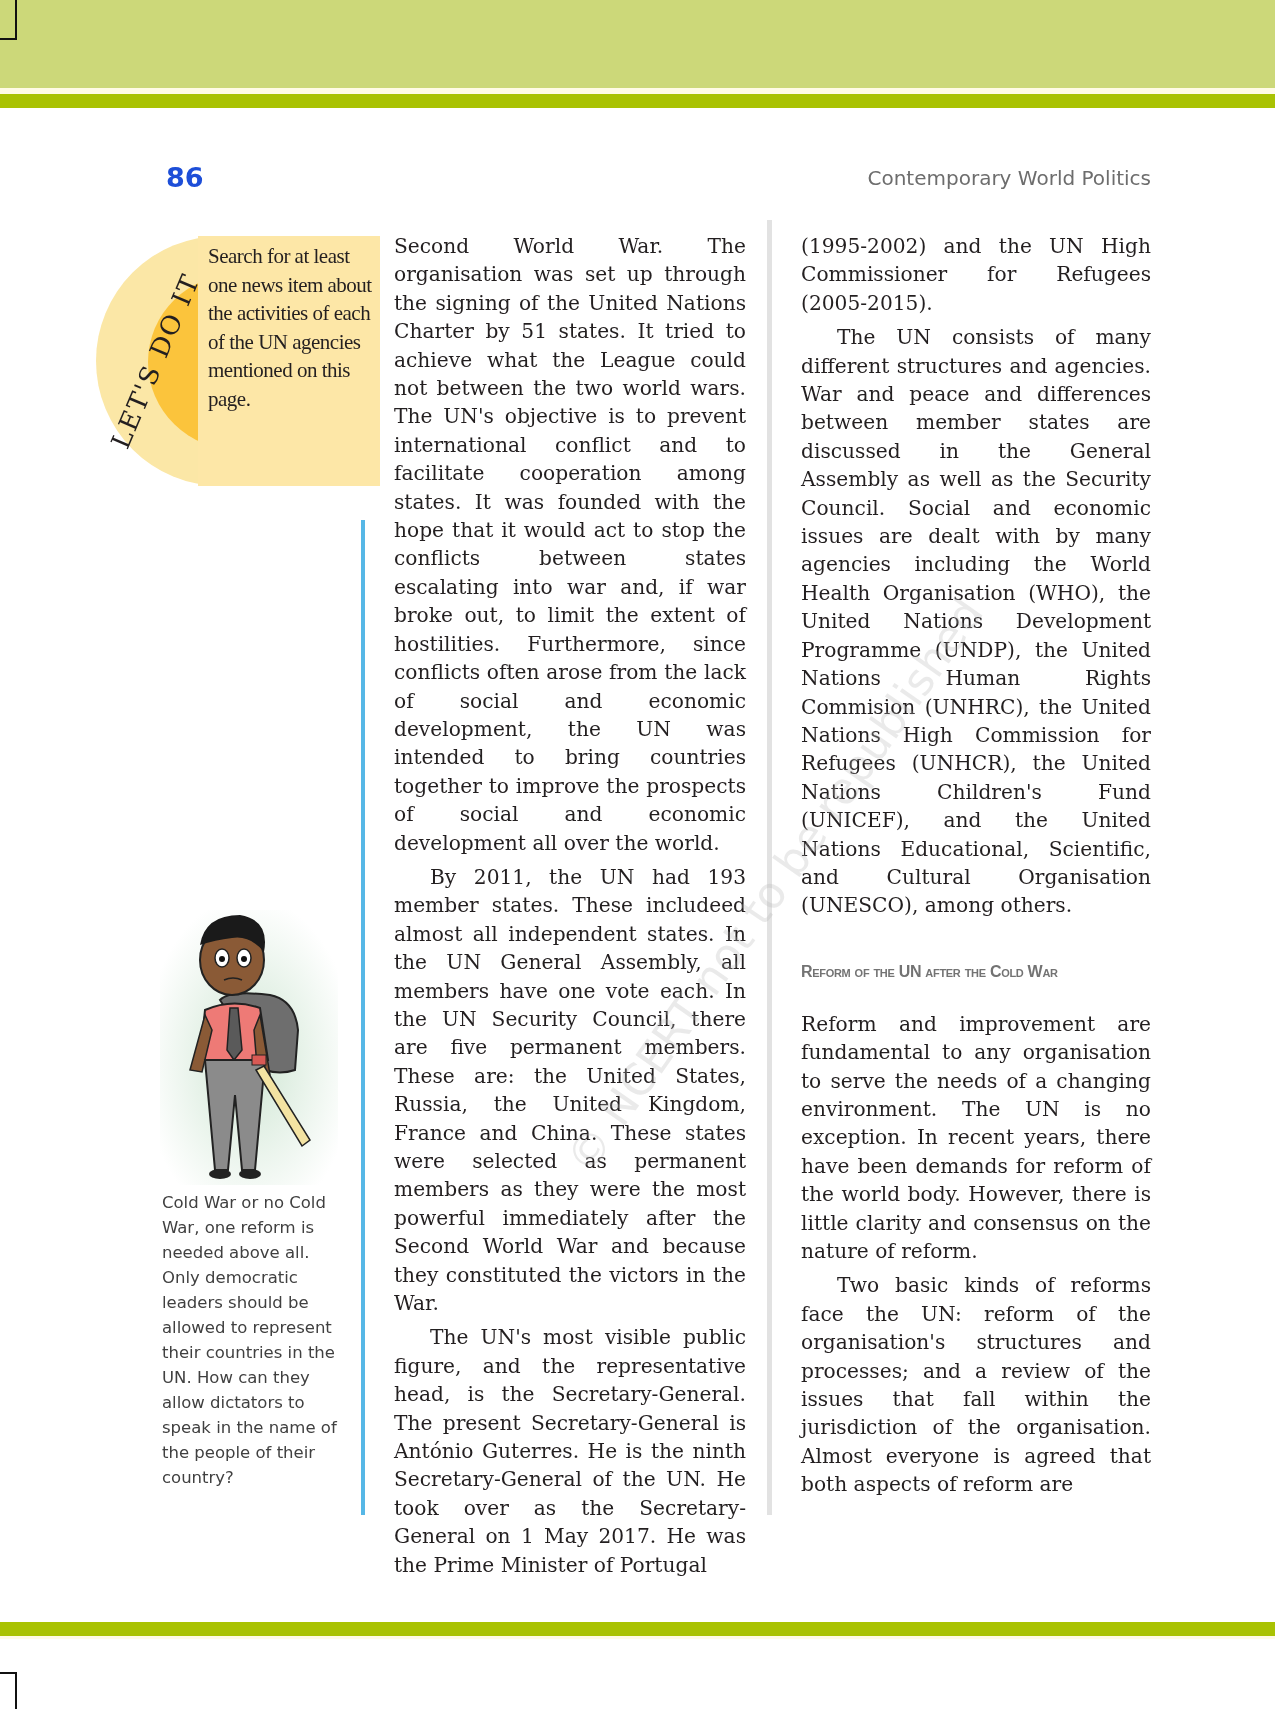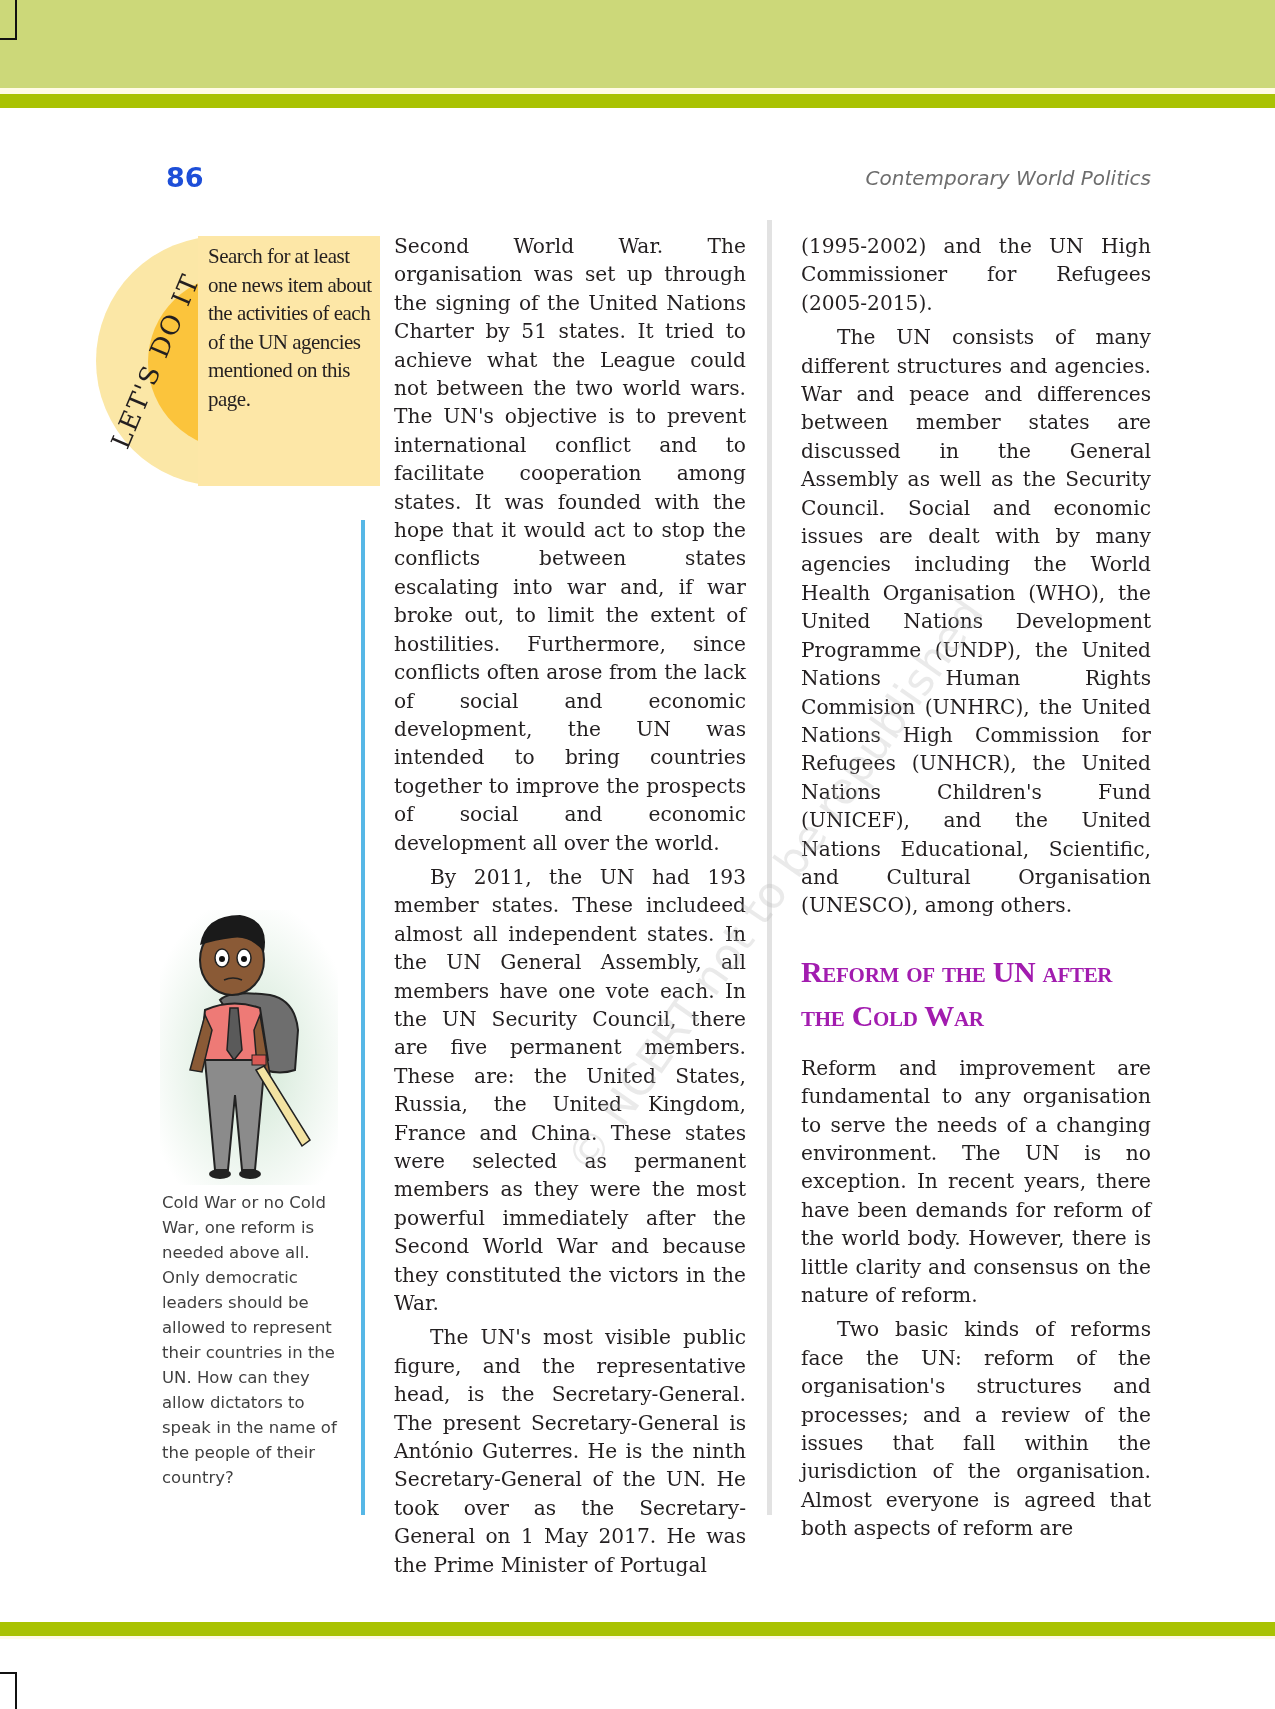--- a/index.html
+++ b/index.html
@@ -3,42 +3,42 @@
 <meta charset="utf-8">
 <style>
   html, body { margin: 0; padding: 0; }
   body { width: 1275px; height: 1709px; position: relative; background: #ffffff; overflow: hidden; font-family: "DejaVu Serif", serif; color: #231f20; }
   .top-band { position: absolute; left: 0; top: 0; width: 1275px; height: 88px; background: #ccd879; }
   .top-gap { position: absolute; left: 0; top: 88px; width: 1275px; height: 6px; background: #fffbe6; }
   .top-strip { position: absolute; left: 0; top: 94px; width: 1275px; height: 14px; background: #a9c203; }
   .crop-tl { position: absolute; left: 0; top: 0; width: 15px; height: 38px; border-right: 2px solid #111; border-bottom: 2px solid #111; }
   .crop-bl { position: absolute; left: 0; top: 1672px; width: 15px; height: 40px; border-right: 2px solid #111; border-top: 2px solid #111; }
   .page-num { position: absolute; left: 166px; top: 162px; font-family: "DejaVu Sans", sans-serif; font-size: 27px; font-weight: bold; color: #1d4ed8; }
-  .running-head { position: absolute; right: 124px; top: 166px; font-family: "DejaVu Sans", sans-serif; font-style: italic; font-size: 20px; color: #6d6d6d; }
+  .running-head { position: absolute; right: 124px; top: 166px; font-family: "DejaVu Sans", sans-serif; font-size: 20px; color: #6d6d6d; }
 
   
   .ldi { position: absolute; left: 96px; top: 236px; width: 284px; height: 250px; }
   .ldi-circle-outer { position: absolute; left: 0; top: 0; width: 250px; height: 250px; border-radius: 50%; background: #fbe7a6; }
   .ldi-circle-inner { position: absolute; left: 52px; top: 38px; width: 180px; height: 176px; border-radius: 50%; background: #fbc43c; }
   .ldi-box { position: absolute; left: 102px; top: 0; width: 182px; height: 250px; background: #fde7a7; }
   .ldi-text { position: absolute; left: 112px; top: 6px; width: 168px; font-family: Liberation Serif, serif; font-size: 21px; line-height: 28.5px; color: #231f20; letter-spacing: -0.5px; }
   .ldi-label { position: absolute; left: -34px; top: 110px; transform: rotate(-67deg); transform-origin: center; font-family: "DejaVu Serif", serif; font-size: 26px; color: #231f20; letter-spacing: 2px; white-space: nowrap; }
 
   
   .cartoon { position: absolute; left: 160px; top: 900px; width: 180px; height: 290px; }
   .caption { position: absolute; left: 162px; top: 1190px; width: 180px; font-family: "DejaVu Sans", sans-serif; font-size: 16.5px; line-height: 25px; color: #404040; }
   .blue-bar { position: absolute; left: 361px; top: 520px; width: 4px; height: 995px; background: #56b7e6; }
   .grey-bar { position: absolute; left: 767px; top: 220px; width: 5px; height: 1295px; background: #e2e2e2; }
 
   .col { position: absolute; top: 232px; font-size: 20.2px; line-height: 28.4px; text-align: justify; }
   .col p { margin: 0 0 6px 0; }
   .col p.indent { text-indent: 36px; }
   .col1 { left: 394px; width: 352px; }
   .col2 { left: 801px; width: 350px; }
-  .heading { font-family: Liberation Serif, serif; font-weight: bold; color: #a21caf; font-size: 30px; line-height: 44px; margin: 30px 0 16px 0 !important; text-align: left !important; font-variant: small-caps; letter-spacing: -0.3px; }
+  .heading { font-family: Liberation Sans, sans-serif; font-weight: bold; color: #737373; font-size: 16px; line-height: 44px; margin: 30px 0 16px 0 !important; text-align: left !important; font-variant: small-caps; letter-spacing: -0.3px; }
 
   .watermark { position: absolute; left: 430px; top: 860px; transform: rotate(-55deg); font-family: "DejaVu Sans", sans-serif; font-size: 44px; color: rgba(180,180,180,0.28); white-space: nowrap; pointer-events: none; }
 
   .bottom-strip { position: absolute; left: 0; top: 1622px; width: 1275px; height: 14px; background: #a9c203; }
   .bottom-gap { position: absolute; left: 0; top: 1636px; width: 1275px; height: 3px; background: #fffbe6; }
   .year { position: absolute; left: 0; width: 1275px; top: 1728px; text-align: center; font-family: "Liberation Sans Narrow", "Liberation Sans", sans-serif; font-size: 17px; color: #8b5cf6; }
 </style>
 </head>
 <body>
 

